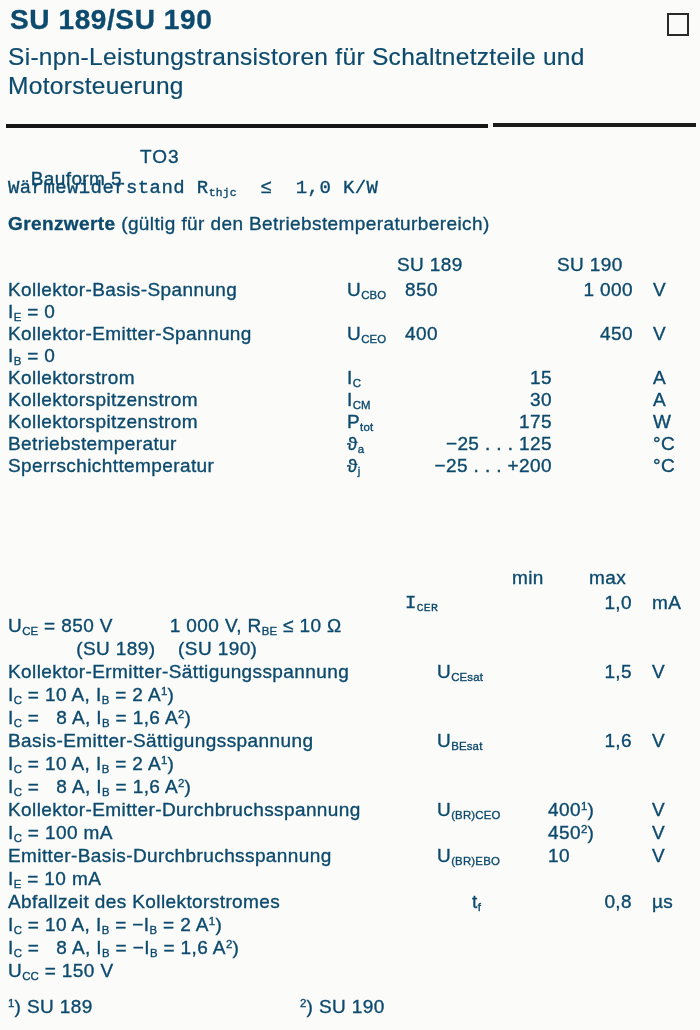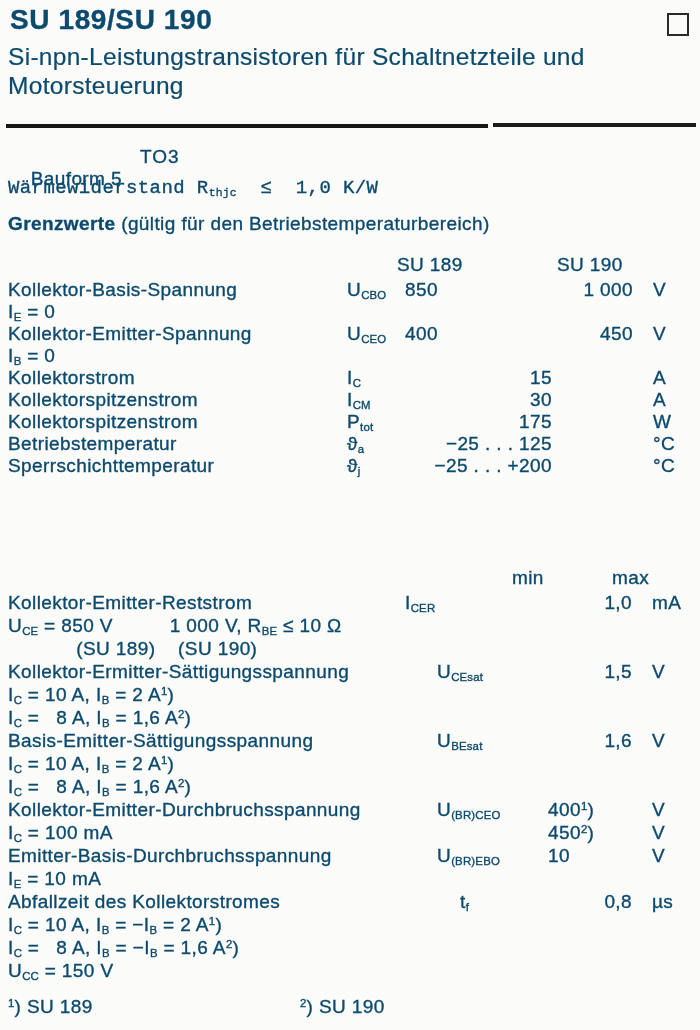--- a/index.html
+++ b/index.html
@@ -47,37 +47,37 @@
   .rich b { font-weight: 700; }
   sub { font-size: 0.60em; vertical-align: -0.25em; letter-spacing: 0.2px; }
   sup { font-size: 0.60em; vertical-align: 0.55em; letter-spacing: 0.2px; }
 
   .gw-colheads { position: absolute; top: 254px; left: 0; width: 700px; height: 22px; }
   .h189 { position: absolute; left: 397px; }
   .h190 { position: absolute; left: 557px; }
 
   .k-colheads { position: absolute; top: 567px; left: 0; width: 700px; height: 22px; }
   .h-min { position: absolute; left: 512px; }
-  .h-max { position: absolute; left: 612px; }
+  .h-max { position: absolute; left: 589px; }
 
   .gw-table { position: absolute; top: 279px; left: 0; width: 700px; }
   .gw-table .row { position: relative; height: 22px; }
   .k-table { position: absolute; top: 592px; left: 0; width: 700px; }
   .k-table .row { position: relative; height: 23px; }
 
   .c-label { position: absolute; left: 8px; white-space: pre-wrap; }
   .c-sym   { position: absolute; left: 347px; white-space: pre; }
   .c-v1    { position: absolute; left: 405px; }
   .c-v2    { position: absolute; right: 67px; }
   .c-mid   { position: absolute; left: 420px; width: 132px; text-align: right; white-space: pre; }
   .c-unit  { position: absolute; left: 653px; }
 
   .k-sym      { position: absolute; left: 437px; white-space: pre; }
-  .k-sym-near { left: 405px; }
-  .k-sym-far  { left: 460px; }
+  .k-sym-near { left: 405px; font-family: Liberation Mono, monospace; }
+  .k-sym-far  { left: 472px; }
   .k-min      { position: absolute; left: 548px; white-space: pre; }
   .k-max      { position: absolute; left: 570px; width: 62px; text-align: right; white-space: pre; }
   .k-unit     { position: absolute; left: 652px; }
 
   .footnotes { position: absolute; top: 996px; left: 0; width: 700px; height: 24px; }
   .fn1 { position: absolute; left: 8px; white-space: pre; }
   .fn2 { position: absolute; left: 300px; white-space: pre; }
 </style>
 </head>
 <body>
@@ -159,21 +159,20 @@
   </div>
 
 
   <div class="k-colheads">
     <span class="h-min">min</span>
     <span class="h-max">max</span>
   </div>
 
   <div class="k-table">
     <div class="row">
-      <span class="c-label">Kollektor-Emitter-Reststrom</span>
       <span class="k-sym k-sym-near rich"><span>I</span><sub>CER</sub></span>
       <span class="k-max">1,0</span>
       <span class="k-unit">mA</span>
     </div>
     <div class="row">
       <span class="c-label rich"><span>U</span><sub>CE</sub><span> = 850 V          1 000 V, R</span><sub>BE</sub><span> ≤ 10 Ω</span></span>
     </div>
     <div class="row">
       <span class="c-label rich"><span>            (SU 189)    (SU 190)</span></span>
     </div>

